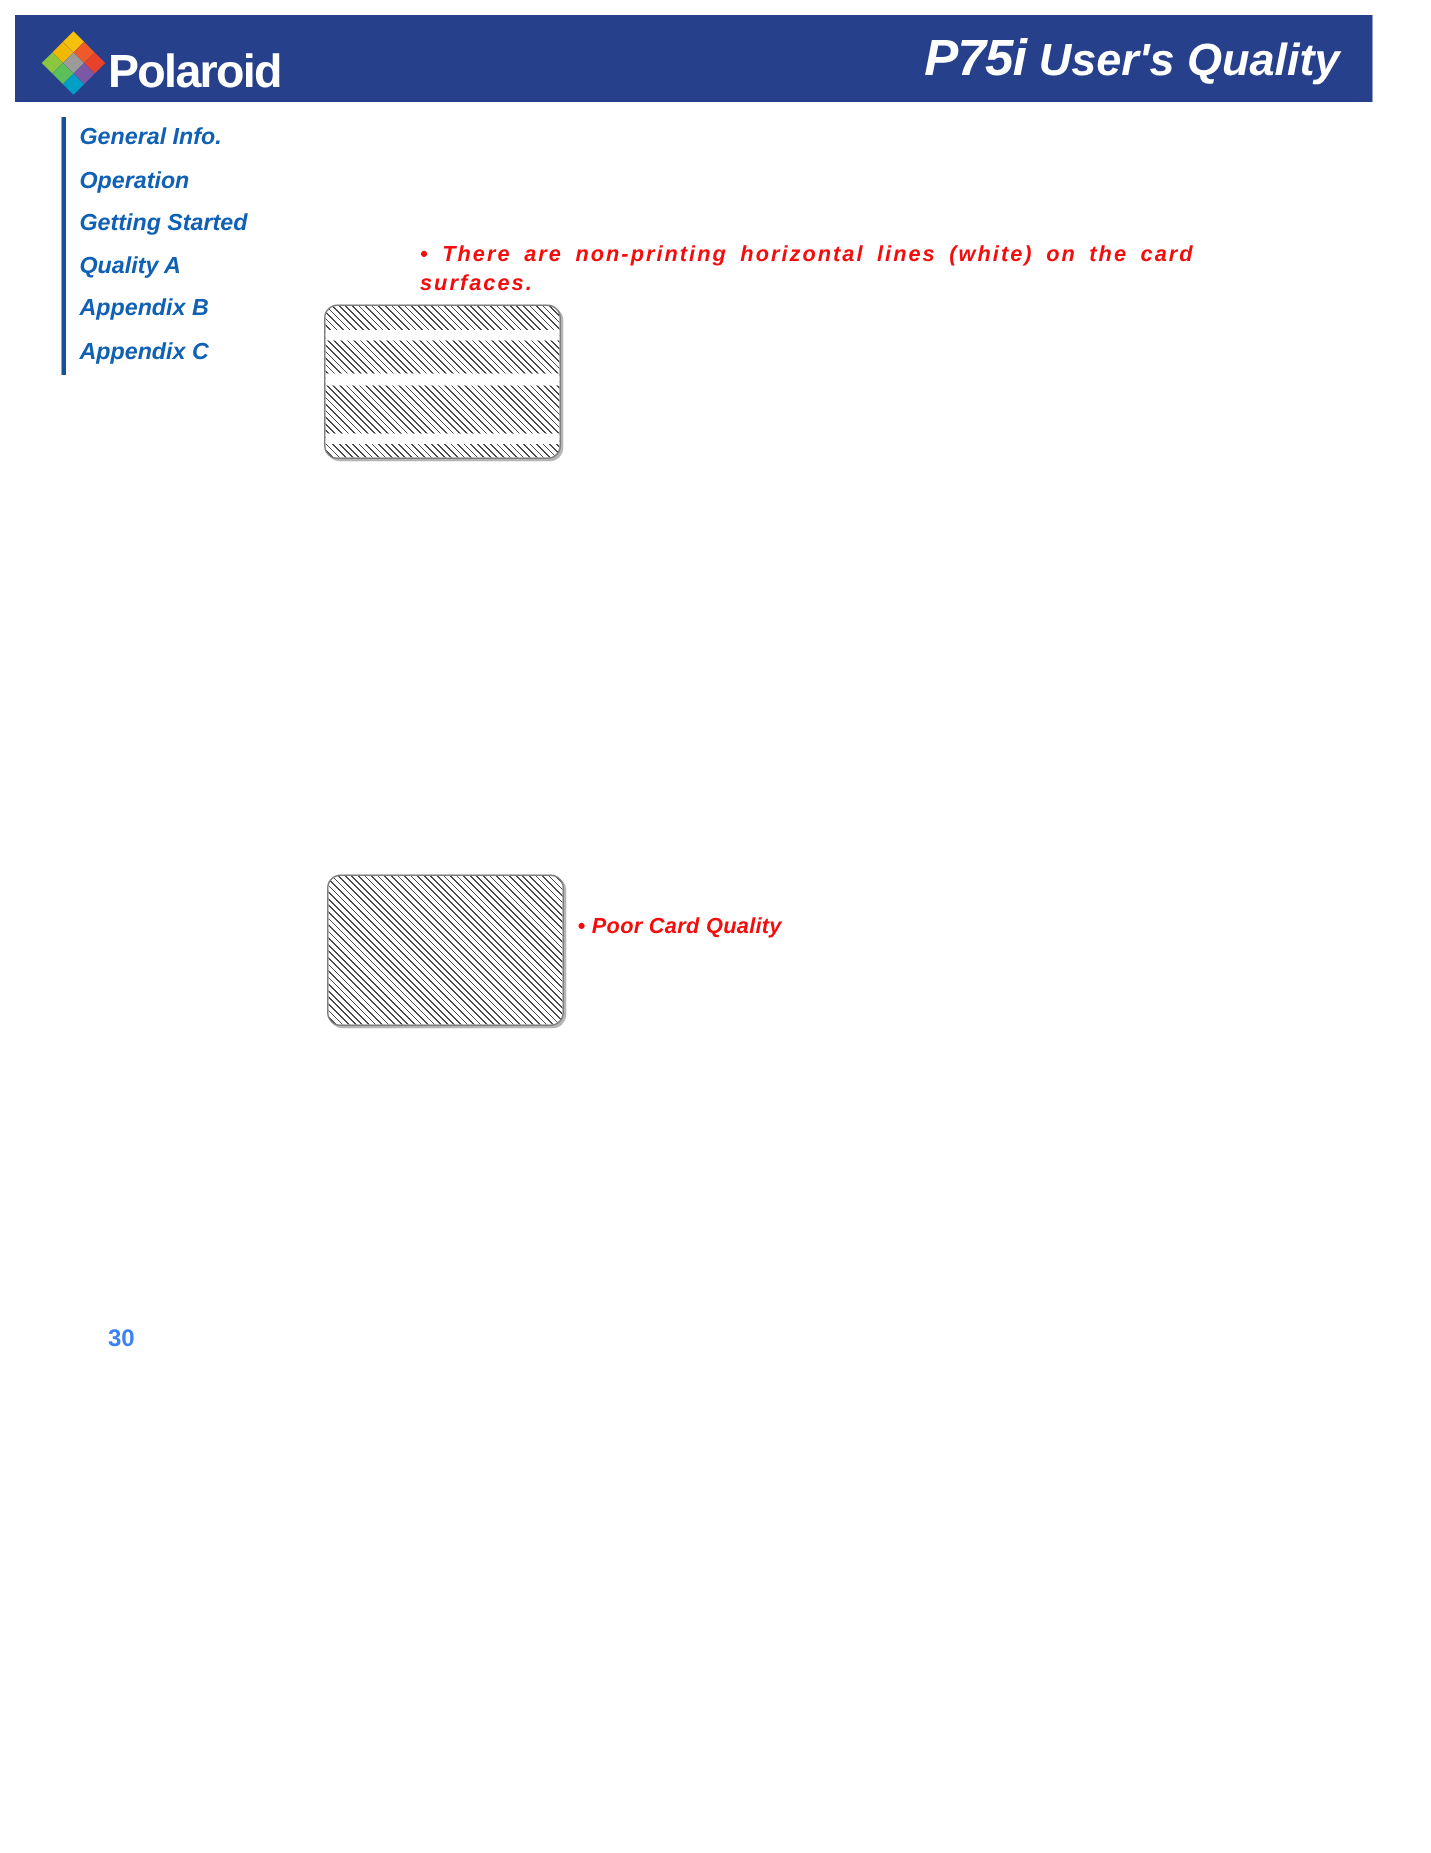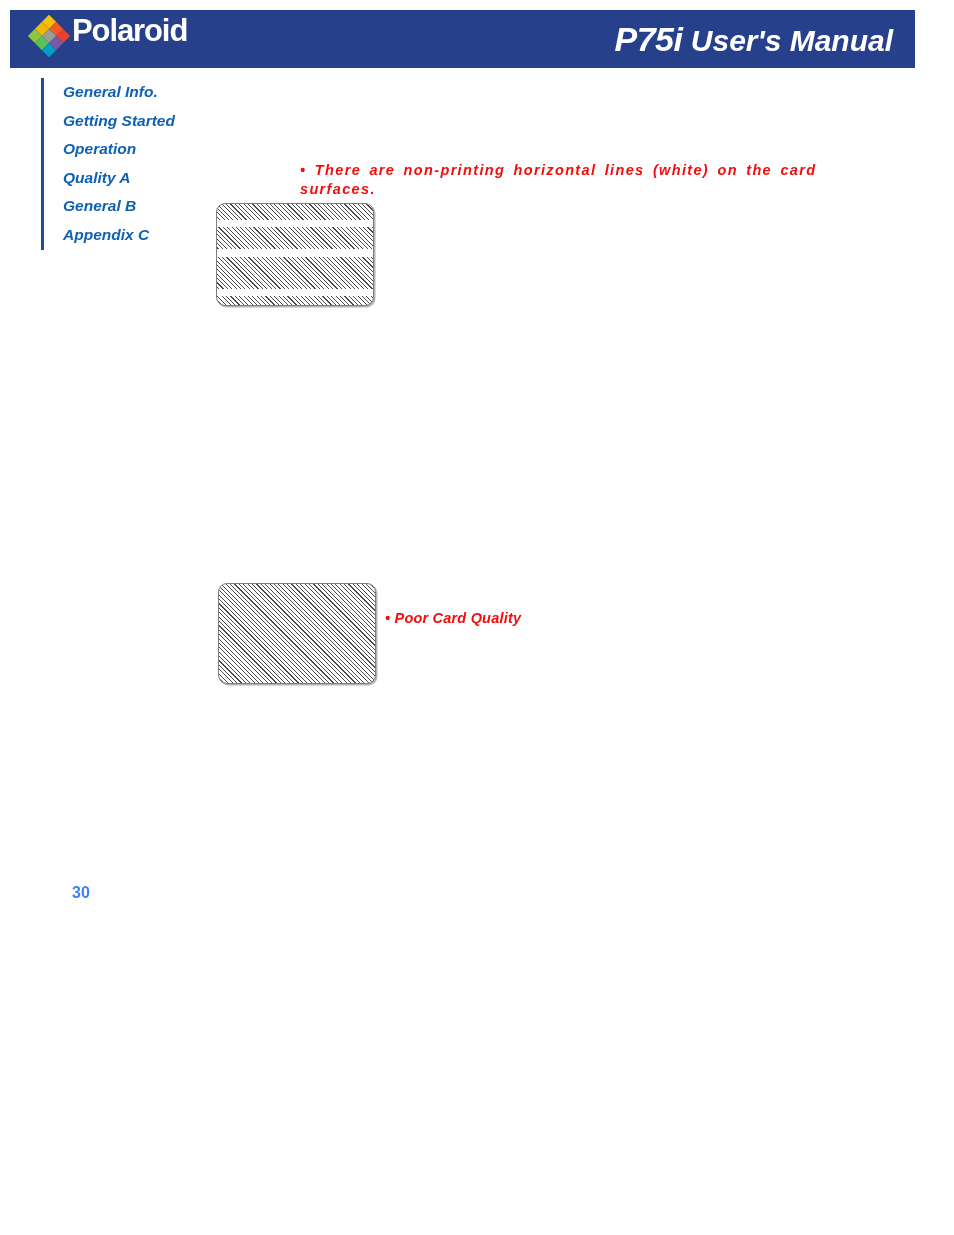--- a/index.html
+++ b/index.html
@@ -26,21 +26,21 @@
     background: #26408b;
   }
 
   #brand-logo {
     position: absolute;
     left: 18px;
     top: 5px;
     width: 178px;
     height: 48px;
     display: flex;
-    align-items: flex-start;
+    align-items: flex-end;
   }
 
   
   #logo-mark {
     position: relative;
     width: 42px;
     height: 42px;
     flex: 0 0 42px;
   }
   #logo-mark .grid {
@@ -84,21 +84,21 @@
     letter-spacing: -0.5px;
   }
 
   
   #sidebar {
     position: absolute;
     left: 41px;
     top: 78px;
     width: 200px;
     border-left: 3px solid #1b4f9c;
-    padding-left: 19px;
+    padding-left: 9px;
     box-sizing: border-box;
   }
   .nav-item {
     color: #1060b4;
     font-family: "Liberation Sans", sans-serif;
     font-style: italic;
     font-weight: bold;
     font-size: 15.5px;
     line-height: 28.6px;
     white-space: nowrap;
@@ -109,21 +109,21 @@
   .red-note {
     position: absolute;
     color: #f40d0d;
     font-family: "Liberation Sans", sans-serif;
     font-style: italic;
     font-weight: bold;
     font-size: 14.5px;
     line-height: 19px;
   }
   #note-lines {
-    left: 300px;
+    left: 280px;
     top: 161px;
     width: 600px;
     letter-spacing: 1.35px;
     word-spacing: 3px;
   }
   #note-quality {
     left: 385px;
     top: 609px;
     width: 300px;
     letter-spacing: 0.2px;
@@ -196,30 +196,30 @@
         <i style="background:#7b58a6"></i>
         <i style="background:#8cc63f"></i>
         <i style="background:#5bbf5a"></i>
         <i style="background:#00a0c6"></i>
       </span>
     </span>
     <span id="logo-wordmark">Polaroid</span>
   </div>
 
   <div id="header-title">
-    <span class="model">P75i</span><span> User's Manual</span>
+    <span class="model">P75i</span><span> User's Quality</span>
   </div>
 </div>
 
 <nav id="sidebar">
   <div class="nav-item">General Info.</div>
+  <div class="nav-item">Operation</div>
   <div class="nav-item">Getting Started</div>
-  <div class="nav-item">Operation</div>
   <div class="nav-item">Quality A</div>
-  <div class="nav-item">General B</div>
+  <div class="nav-item">Appendix B</div>
   <div class="nav-item">Appendix C</div>
 </nav>
 
 <div class="red-note" id="note-lines">• There are non-printing horizontal lines (white) on the card surfaces.</div>
 
 <div class="card-sample" id="card-lines">
   <span class="white-band b1"></span>
   <span class="white-band b2"></span>
   <span class="white-band b3"></span>
 </div>

